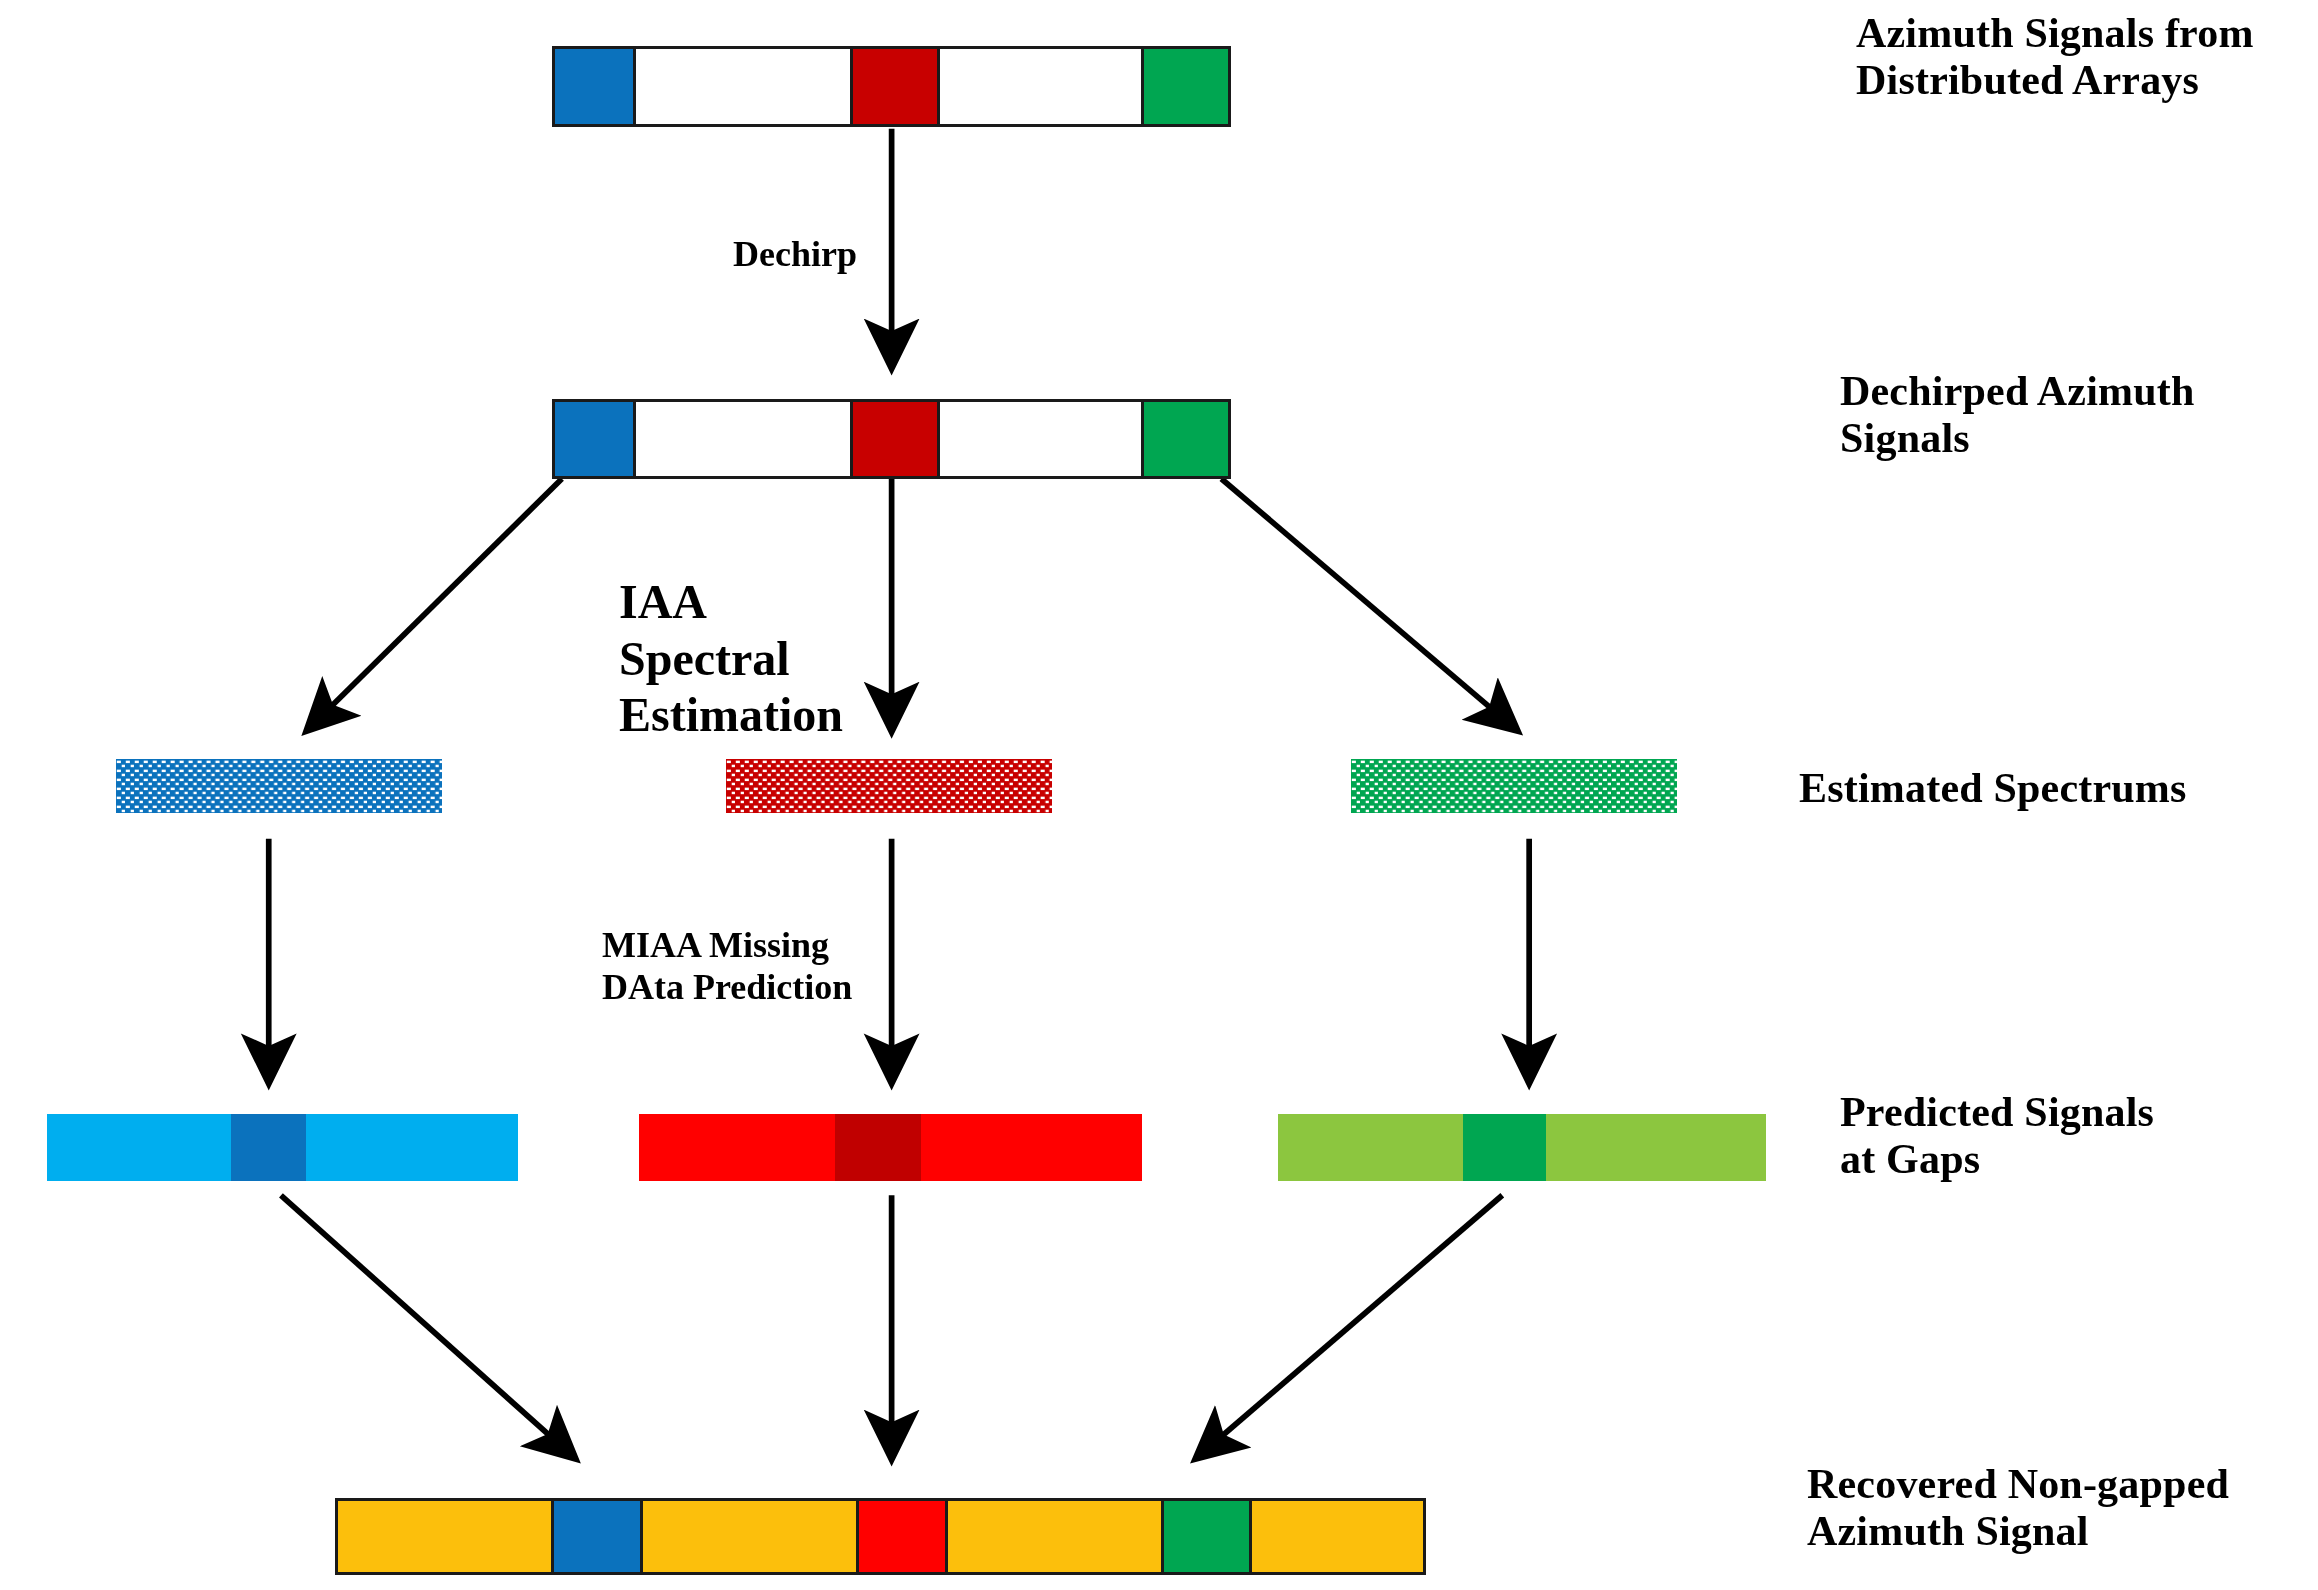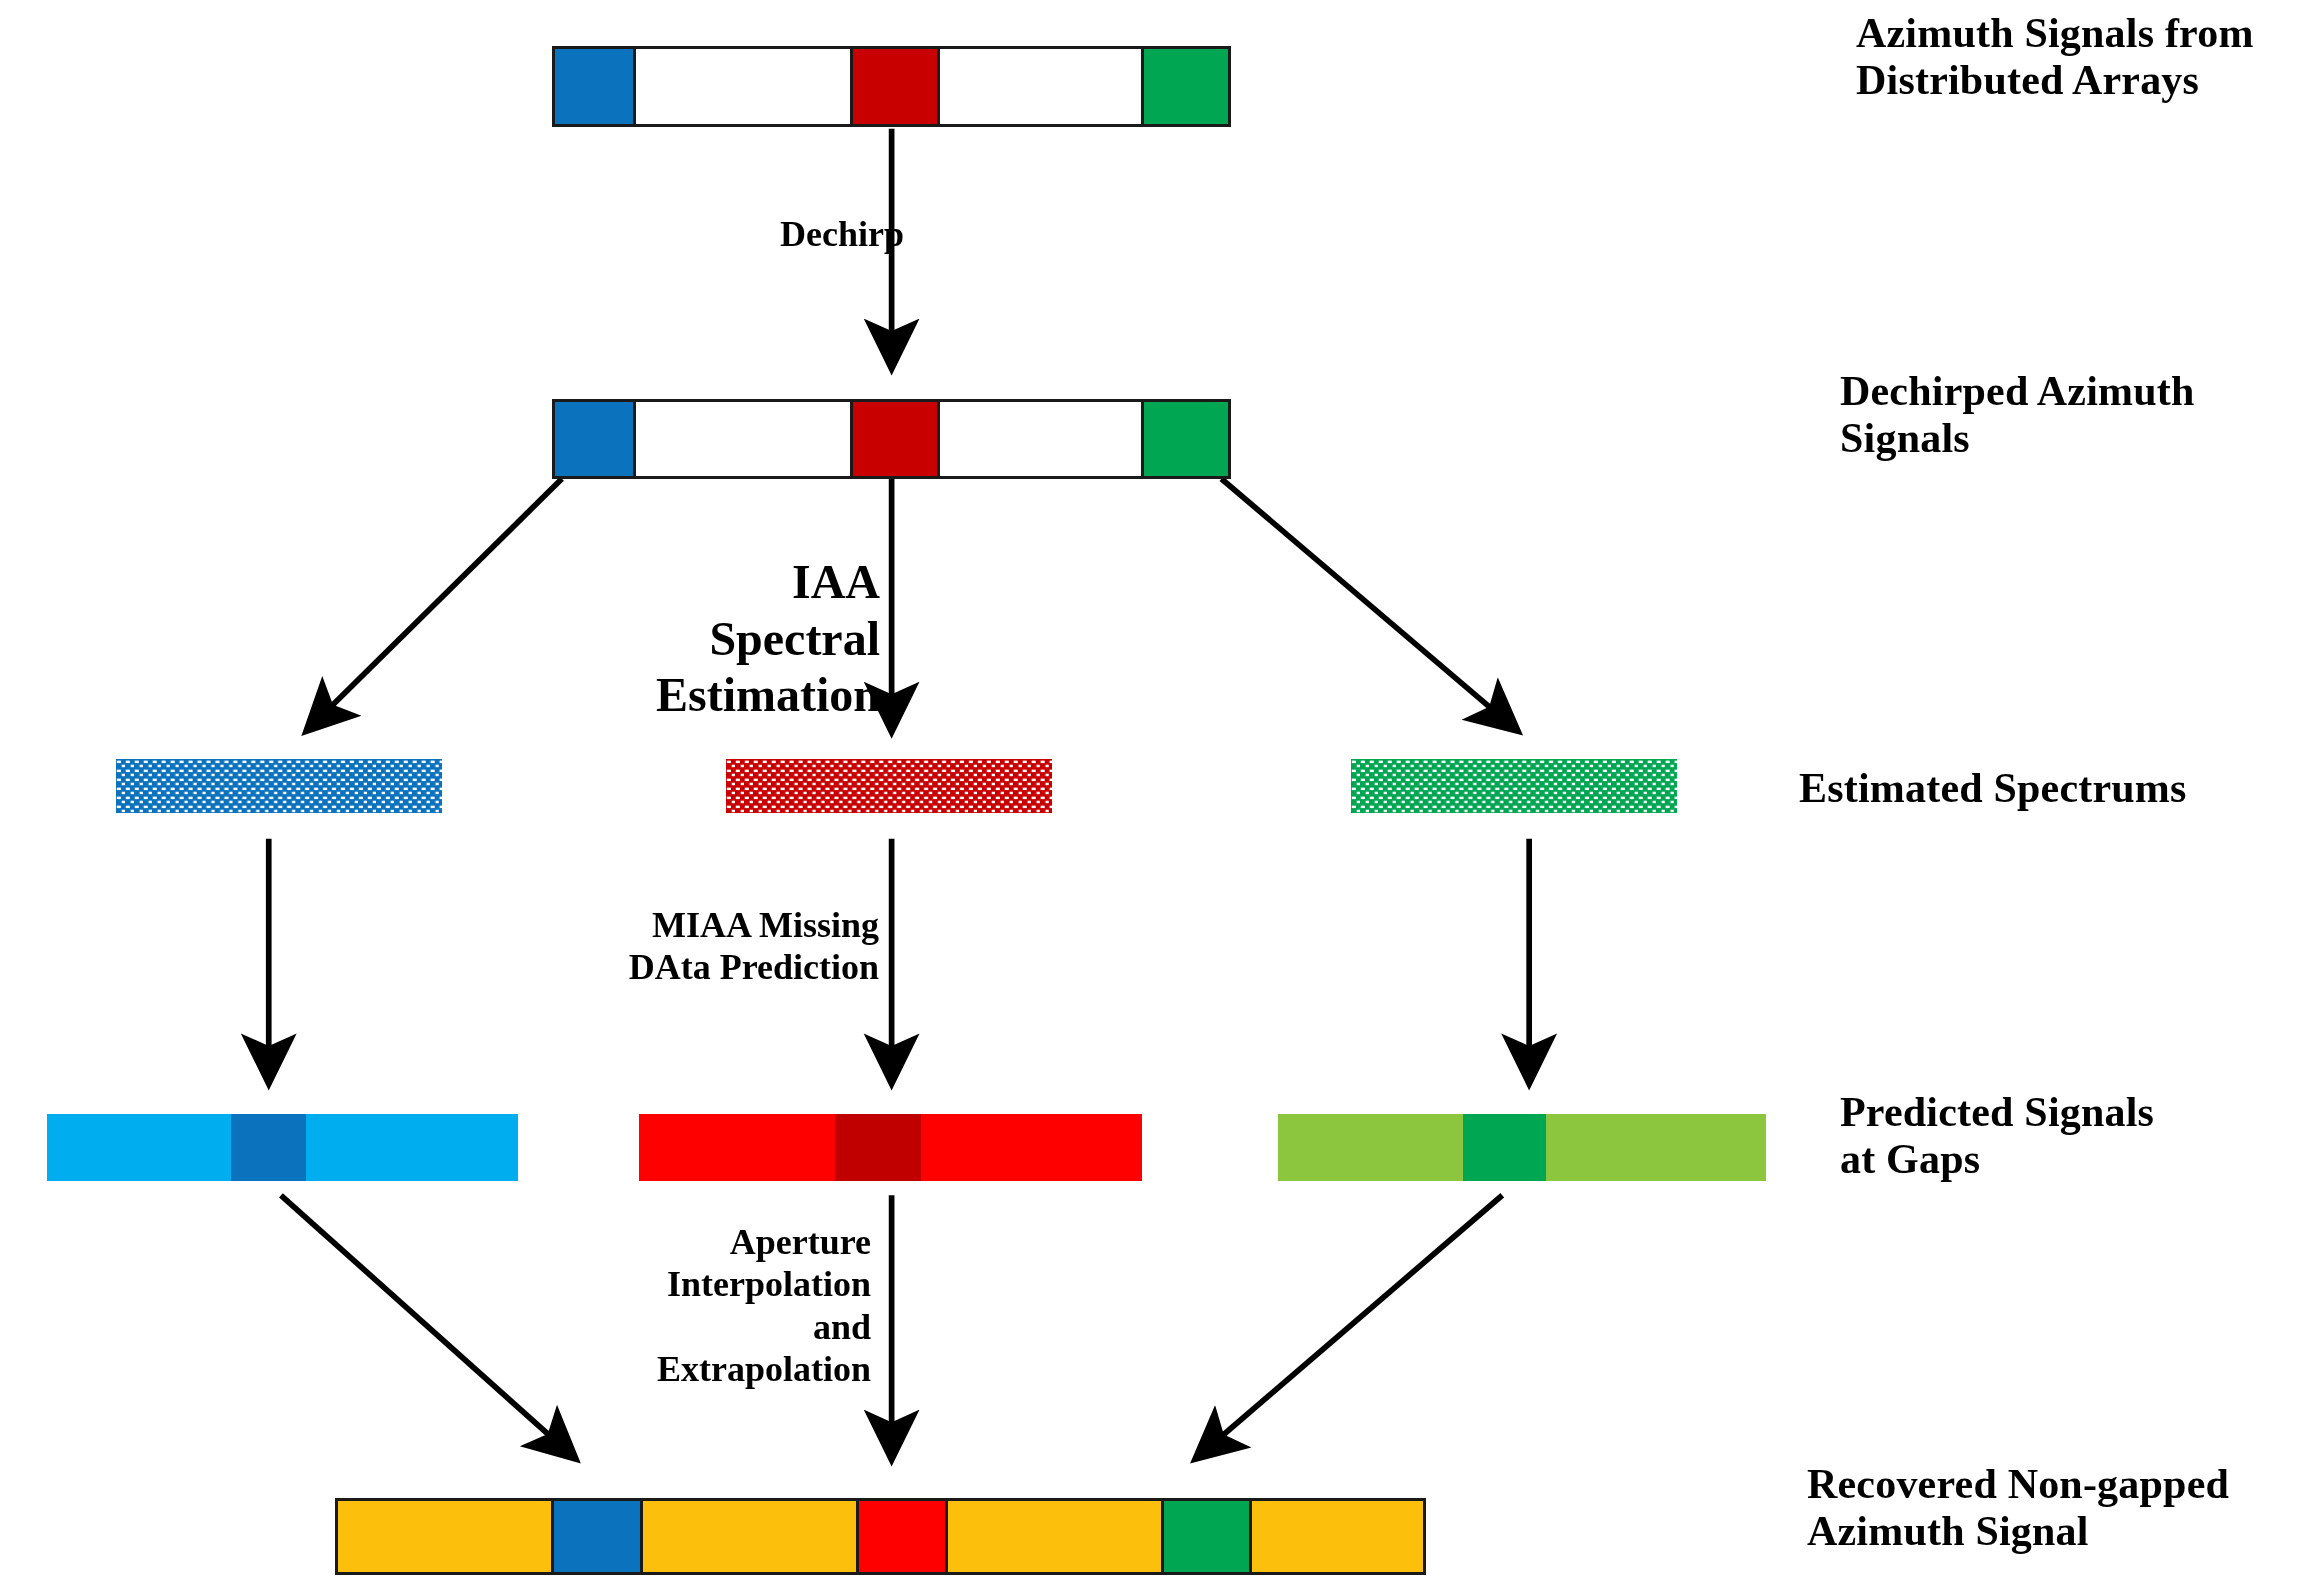--- a/index.html
+++ b/index.html
@@ -64,23 +64,24 @@
     line-height: 1.12;
     letter-spacing: 0.2px;
     white-space: pre-line;
   }
 
   
   .arrow-label {
     position: absolute;
     font-weight: bold;
     color: #000000;
-    text-align: right;
+    text-align: left;
     line-height: 1.18;
     white-space: pre-line;
+    margin-top: 20px;
   }
 </style>
 </head>
 <body>
 
 <div id="stage">
 
   <svg id="arrow-layer" viewBox="0 0 2848 1954">
     <defs>
       <marker id="ah" markerWidth="11" markerHeight="11" refX="8.4" refY="5.5" orient="auto" markerUnits="strokeWidth">
@@ -188,24 +189,20 @@
 
   <div class="bar" id="bar-pred-right" style="left:1278px; top:1114px; width:488px; height:67px;">
     <div class="seg" style="background: rgb(140, 198, 63); flex: 38 0 0px;"></div>
     <div class="seg" style="background: rgb(0, 166, 81); flex: 17 0 0px;"></div>
     <div class="seg" style="background: rgb(140, 198, 63); flex: 45 0 0px;"></div>
   </div>
 
   <div class="stage-label" style="left:2084px; top:1089px; width:488px; font-size:42px; transform:translateX(-244px);">Predicted Signals
 at Gaps</div>
 
-  <div class="arrow-label" style="left:627px; top:1221px; width:244px; font-size:36px;">Aperture
-Interpolation
-and
-Extrapolation</div>
 
   <div class="bar outlined" id="bar-recovered" style="left:335px; top:1498px; width:1091px; height:77px;">
     <div class="seg" style="background: rgb(252, 191, 12); flex: 20 0 0px;"></div>
     <div class="seg" style="background: rgb(11, 114, 189); flex: 8 0 0px;"></div>
     <div class="seg" style="background: rgb(252, 191, 12); flex: 20 0 0px;"></div>
     <div class="seg" style="background: rgb(255, 0, 0); flex: 8 0 0px;"></div>
     <div class="seg" style="background: rgb(252, 191, 12); flex: 20 0 0px;"></div>
     <div class="seg" style="background: rgb(0, 166, 81); flex: 8 0 0px;"></div>
     <div class="seg" style="background: rgb(252, 191, 12); flex: 16 0 0px;"></div>
   </div>

